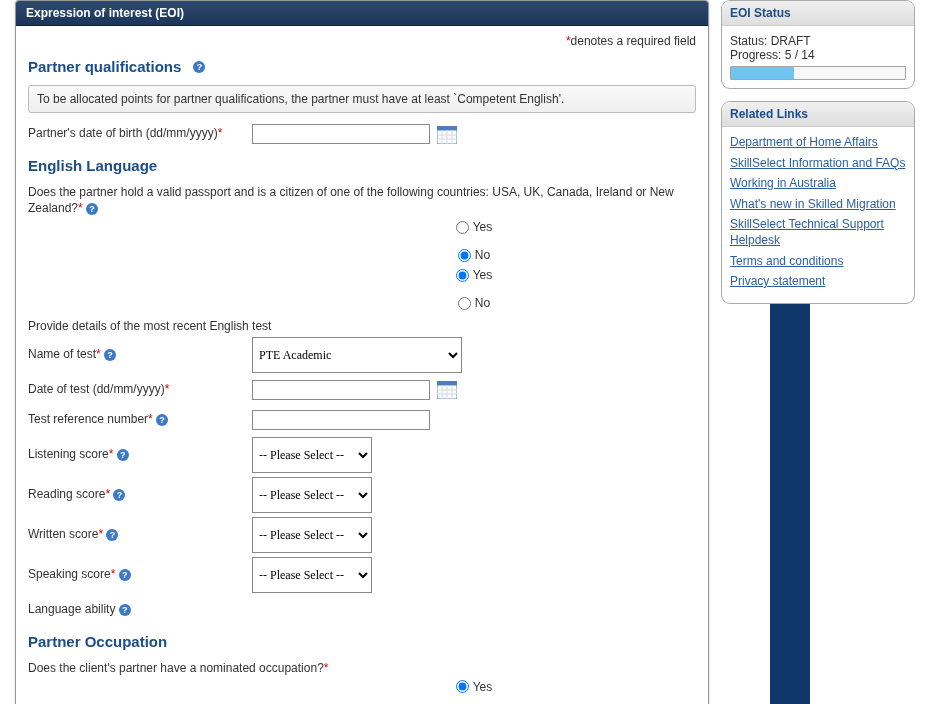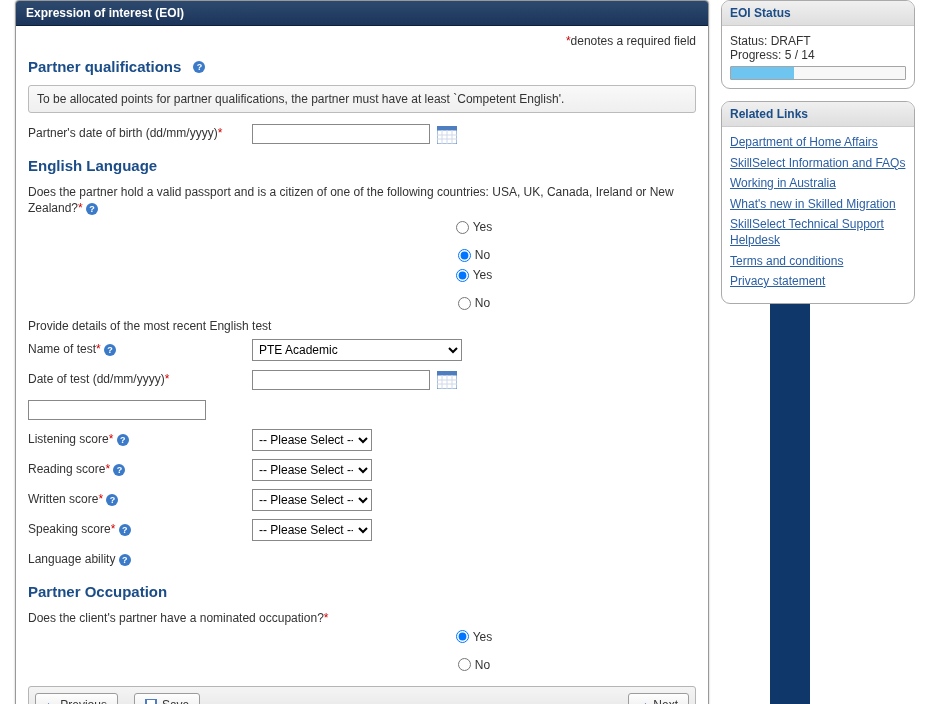--- a/index.html
+++ b/index.html
@@ -9,21 +9,21 @@
   .panel-header { background: linear-gradient(to bottom, #2d4a6e 0%, #1c355a 100%); color: #fff; padding: 5px 10px; font-weight: bold; font-size: 12px; border-bottom: 1px solid #0e1f3a; }
   .panel-body { padding: 8px 12px 12px 12px; }
   .required-note { text-align: right; font-size: 12px; color: #333; margin-bottom: 6px; }
   .required-note .ast { color: #c00; }
   .section-title { color: #1b4d88; font-weight: bold; font-size: 15px; margin: 10px 0 10px 0; display: flex; align-items: center; gap: 12px; }
   .hint-box { background: linear-gradient(to bottom,#f9f9f9,#efefef); border: 1px solid #bbb; border-radius: 3px; padding: 6px 8px; font-size: 12px; margin-bottom: 8px; }
   .field-row { display: flex; align-items: center; min-height: 26px; margin-bottom: 4px; }
   .field-label { width: 224px; padding-right: 6px; color: #333; font-size: 12px; line-height: 1.3; }
   .ast { color: #c00; }
   .field-input input[type=text] { width: 178px; height: 20px; border: 1px solid #888; padding: 1px 4px; font-size: 12px; }
-  .field-input select { height: 22px; border: 1px solid #888; font-size: 12px; padding: 1px 2px; background:#fff; }
+  .field-input select { height: 36px; border: 1px solid #888; font-size: 12px; padding: 1px 2px; background:#fff;font-family:Liberation Serif, serif; }
   .sel-test { width: 210px; }
   .sel-score { width: 120px; }
   .question { font-size: 12px; color: #333; margin: 8px 0 4px 0; line-height: 1.35; }
   .radio-row { margin-left: 224px; display: flex; align-items: center; gap: 14px; font-size: 12px; margin-bottom: 6px; flex-direction: column; }
   .radio-row label { display: flex; align-items: center; gap: 4px; }
   .help-icon { display: inline-block; width: 12px; height: 12px; background: #3a7ac9; border-radius: 50%; color: #fff; font-size: 9px; font-weight: bold; text-align: center; line-height: 12px; vertical-align: middle; }
   .cal-icon { display: inline-block; vertical-align: middle; margin-left: 4px; cursor:pointer; }
   .cal-icon svg { display:block; }
   .toolbar { background: linear-gradient(to bottom,#f4f4f4,#e3e3e3); border: 1px solid #b5b5b5; border-radius: 3px; padding: 6px; margin-top: 14px; display: flex; justify-content: space-between; }
   .btn-group { display: flex; gap: 16px; }
@@ -142,20 +142,24 @@
                 <line x1="10" y1="4" x2="10" y2="18" stroke="#d0d9ea"></line>
                 <line x1="15" y1="4" x2="15" y2="18" stroke="#d0d9ea"></line>
                 <line x1="0" y1="9" x2="20" y2="9" stroke="#d0d9ea"></line>
                 <line x1="0" y1="13" x2="20" y2="13" stroke="#d0d9ea"></line>
               </svg>
           </span>
         </div>
       </div>
 
       <div class="field-row">
+        <div class="field-label">
+          <span>Test reference number</span><span class="ast">*</span>
+          <span class="help-icon">?</span>
+        </div>
         <div class="field-input">
           <input type="text" style="">
         </div>
       </div>
 
       <div class="field-row">
         <div class="field-label">
           <span>Listening score</span><span class="ast">*</span>
           <span class="help-icon">?</span>
         </div>

